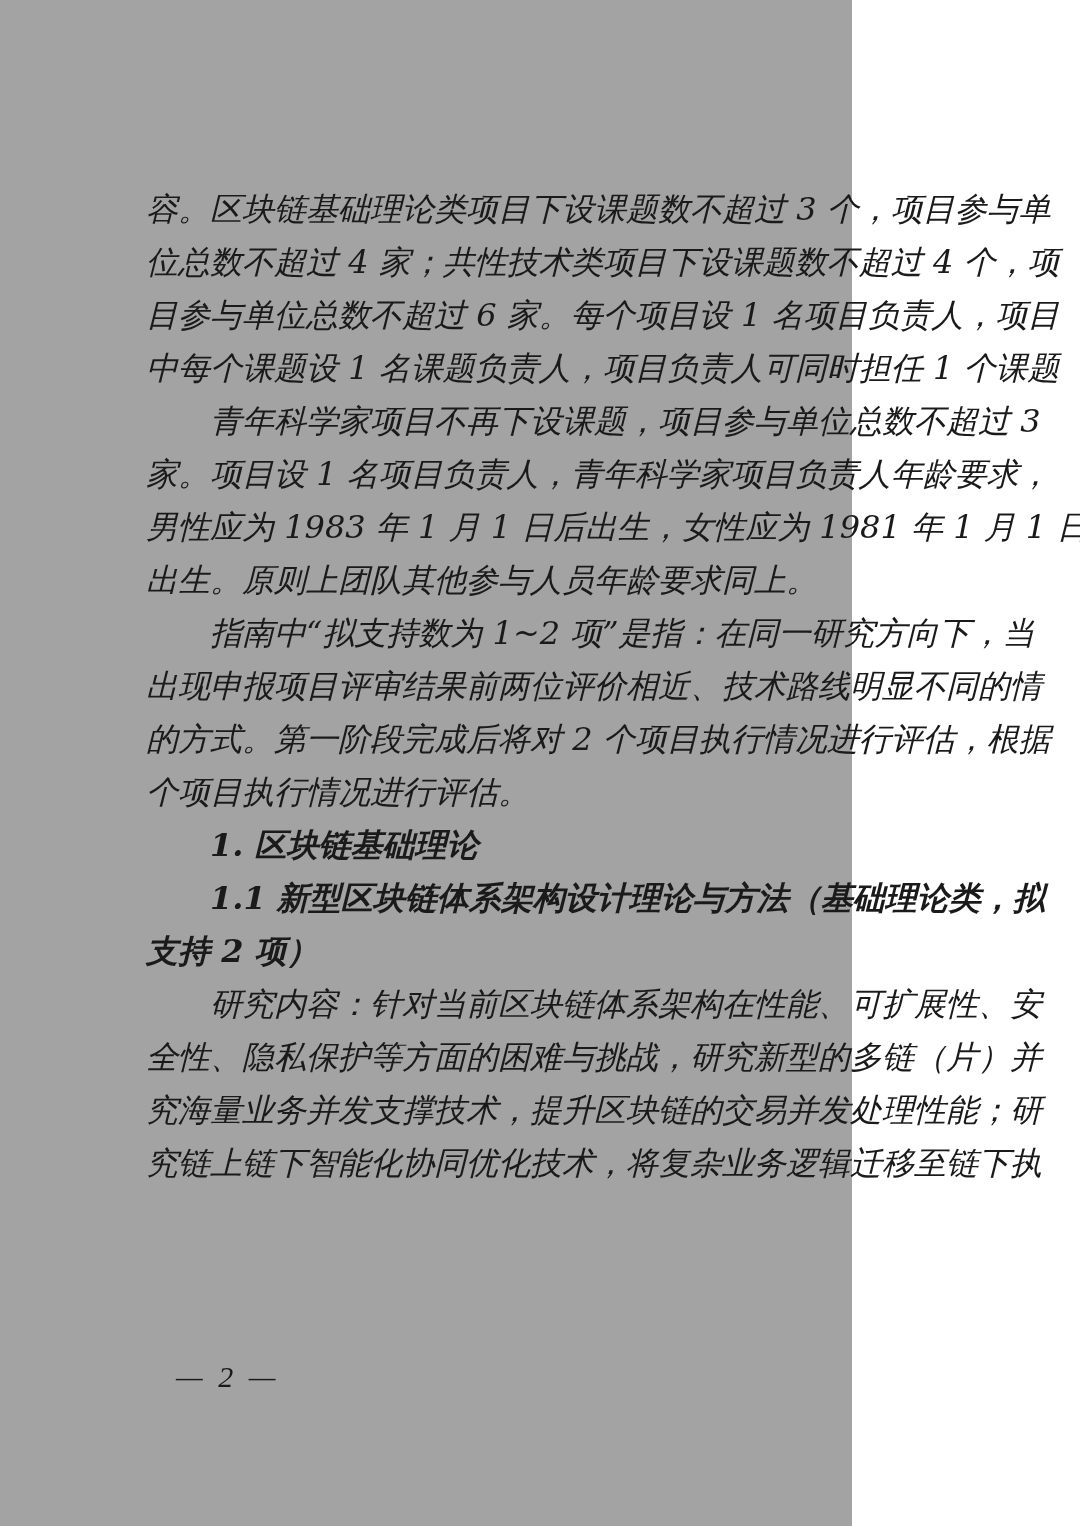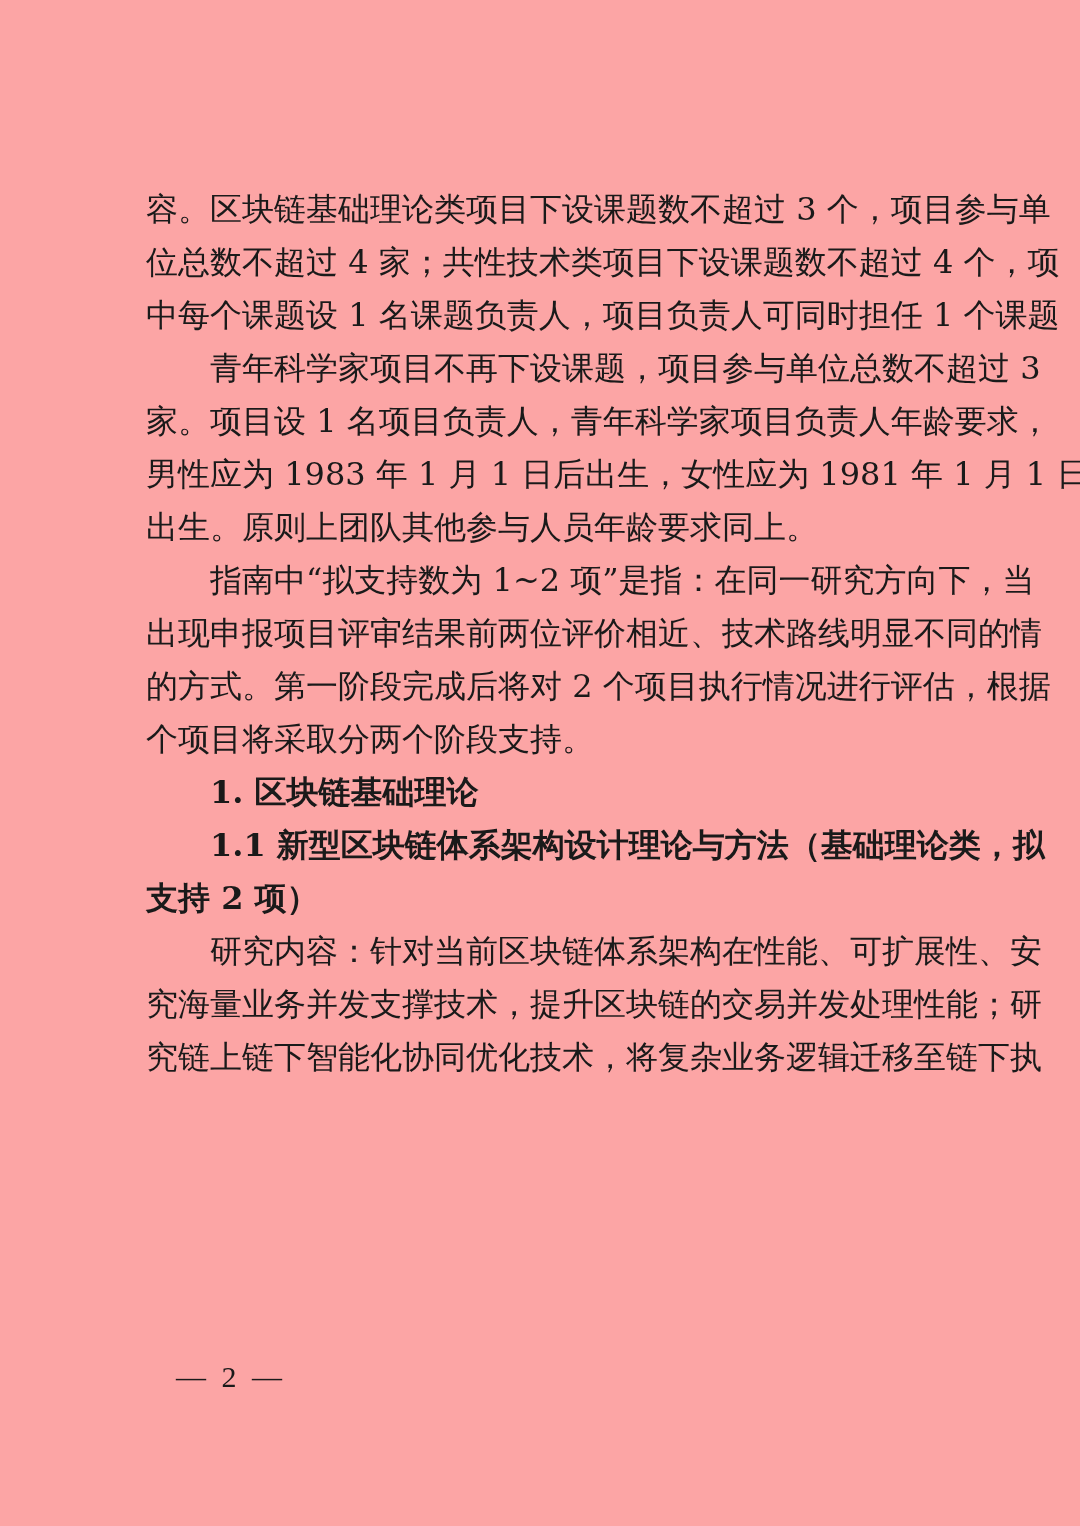--- a/index.html
+++ b/index.html
@@ -1,17 +1,17 @@
 <!DOCTYPE html>
 <html><head>
 <meta charset="utf-8">
 <style>
   html, body { margin:0; padding:0; background:#ffffff; }
   body { width:1080px; height:1526px; position:relative; overflow:hidden; }
-  .page { position:absolute; left:0; top:0; width:1080px; height:1526px; background:#fca5a5; }
+  .page { position:absolute; left:0; top:0; width:852px; height:1526px; background:#a3a3a3;font-style:italic; }
   .content { position:absolute; left:146px; top:183px; width:792px; }
   .line {
     font-family: "DejaVu Serif", "Liberation Serif", serif;
     font-size: 32px;
     line-height: 53px;
     height: 53px;
     color:#1a1a1a;
     white-space: nowrap;
     text-align: justify;
     text-align-last: justify;
@@ -26,30 +26,32 @@
     font-size: 30px; color:#1a1a1a; letter-spacing: 4px;
   }
 </style>
 </head>
 <body>
 
 <div class="page">
   <div class="content" id="content">
       <div class="line">容。区块链基础理论类项目下设课题数不超过 3 个，项目参与单</div>
       <div class="line">位总数不超过 4 家；共性技术类项目下设课题数不超过 4 个，项</div>
+      <div class="line">目参与单位总数不超过 6 家。每个项目设 1 名项目负责人，项目</div>
       <div class="line">中每个课题设 1 名课题负责人，项目负责人可同时担任 1 个课题</div>
       <div class="line indent">青年科学家项目不再下设课题，项目参与单位总数不超过 3</div>
       <div class="line">家。项目设 1 名项目负责人，青年科学家项目负责人年龄要求，</div>
       <div class="line">男性应为 1983 年 1 月 1 日后出生，女性应为 1981 年 1 月 1 日后</div>
       <div class="line last">出生。原则上团队其他参与人员年龄要求同上。</div>
       <div class="line indent">指南中“拟支持数为 1~2 项”是指：在同一研究方向下，当</div>
       <div class="line">出现申报项目评审结果前两位评价相近、技术路线明显不同的情</div>
       <div class="line">的方式。第一阶段完成后将对 2 个项目执行情况进行评估，根据</div>
-      <div class="line last">个项目将采取分两个阶段支持。</div>
+      <div class="line last">个项目执行情况进行评估。</div>
       <div class="line indent bold last">1. 区块链基础理论</div>
       <div class="line indent bold">1.1 新型区块链体系架构设计理论与方法（基础理论类，拟</div>
       <div class="line bold last">支持 2 项）</div>
       <div class="line indent">研究内容：针对当前区块链体系架构在性能、可扩展性、安</div>
+      <div class="line">全性、隐私保护等方面的困难与挑战，研究新型的多链（片）并</div>
       <div class="line">究海量业务并发支撑技术，提升区块链的交易并发处理性能；研</div>
       <div class="line">究链上链下智能化协同优化技术，将复杂业务逻辑迁移至链下执</div>
     </div>
   <div class="pagenum">— 2 —</div>
 </div>
 
 </body></html>

